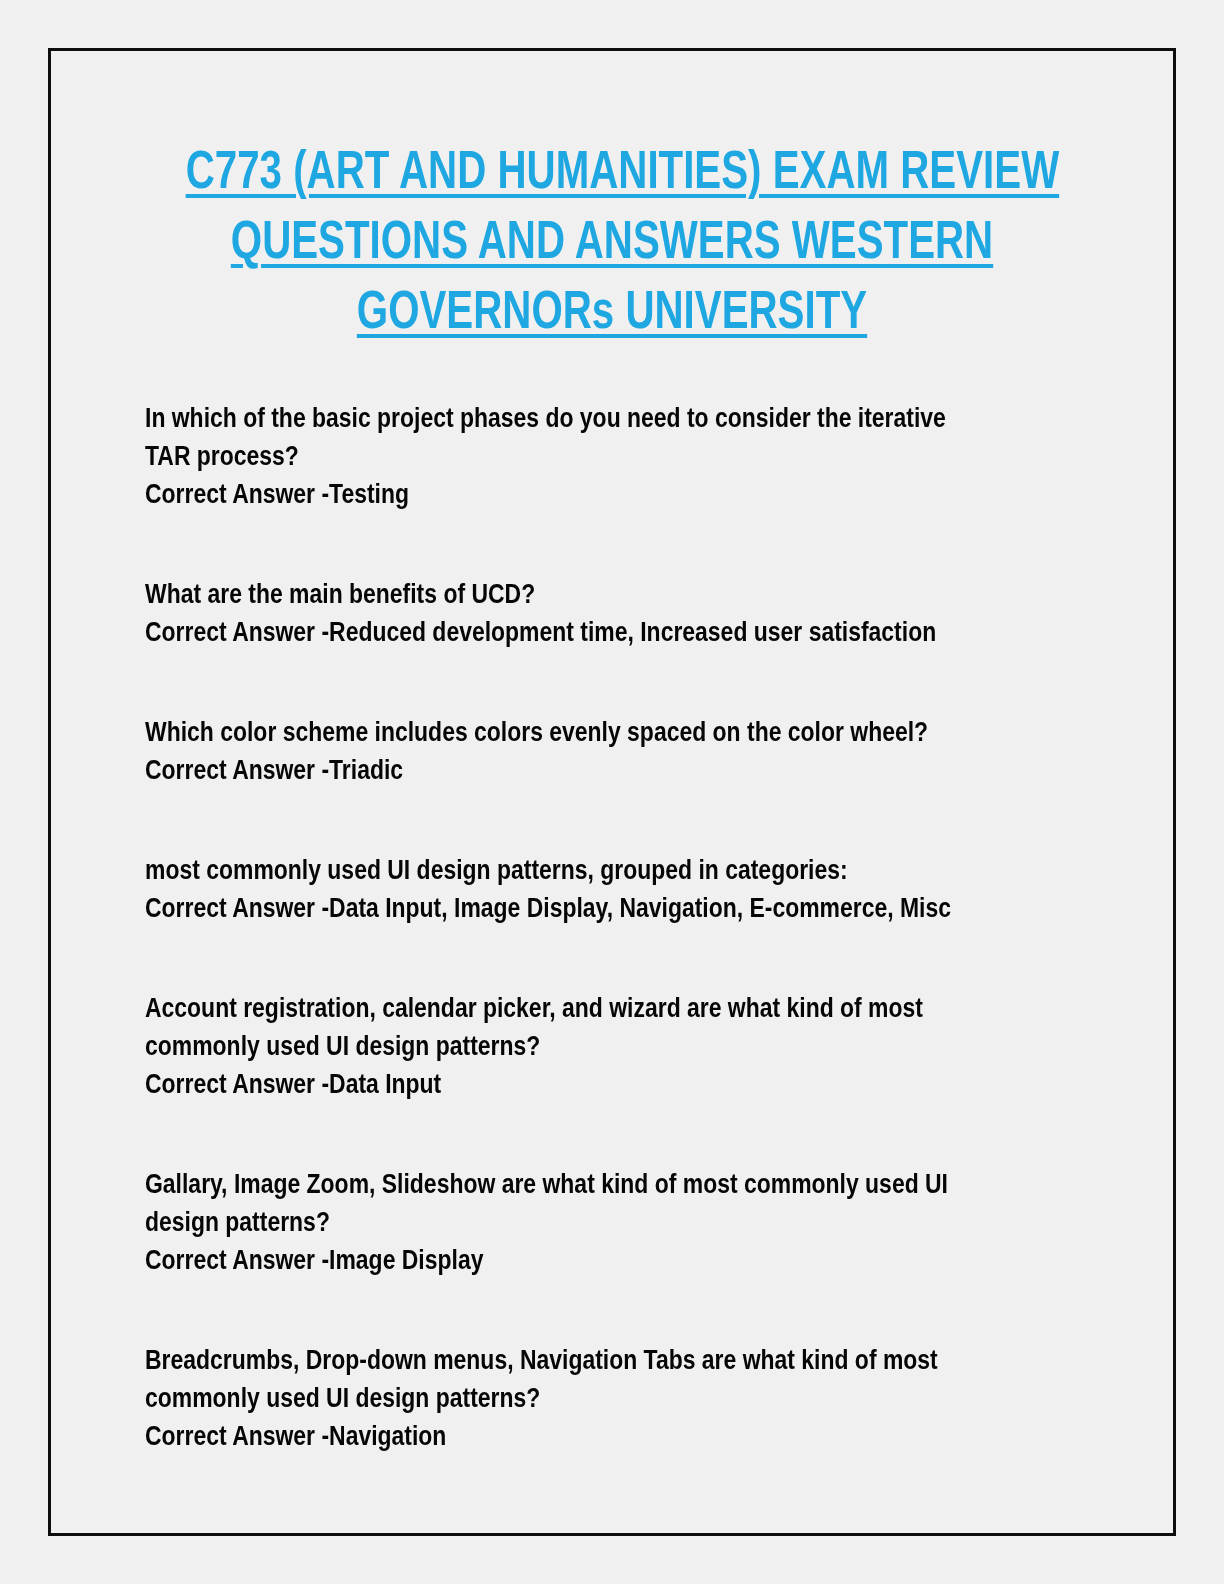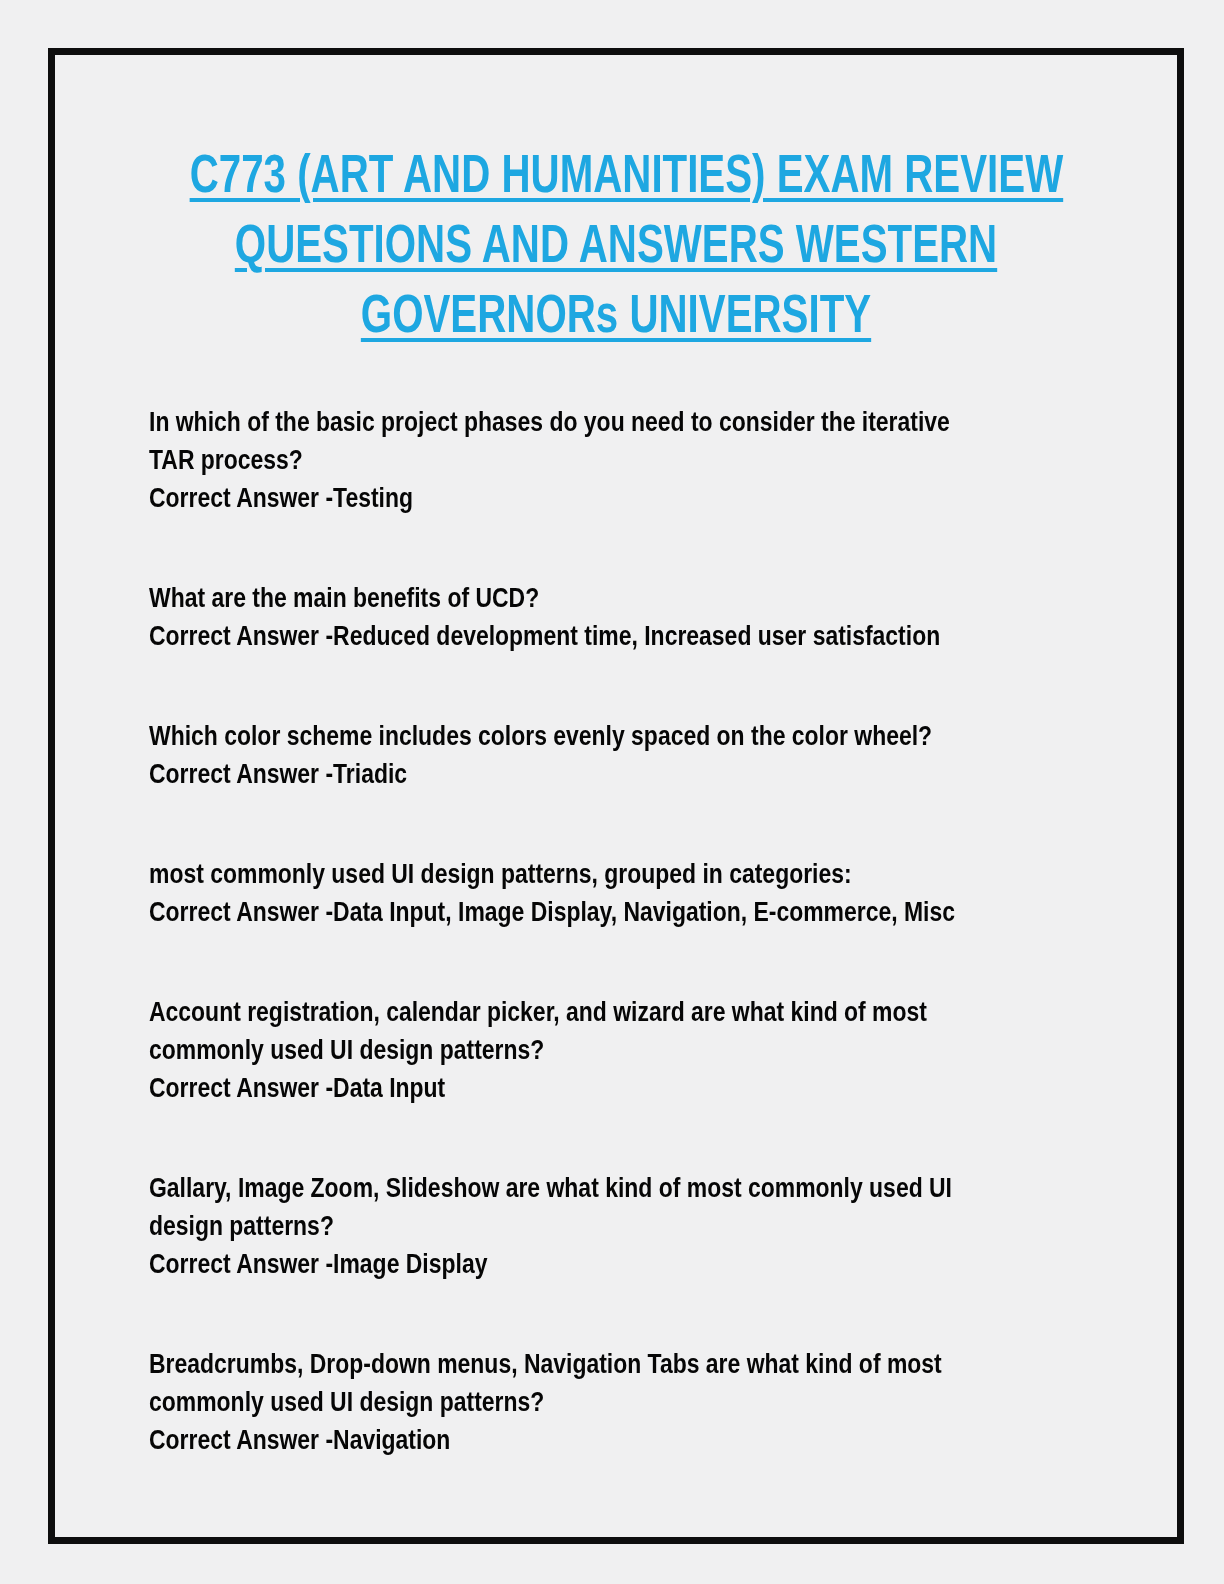--- a/index.html
+++ b/index.html
@@ -17,21 +17,21 @@
   .page {
     position: absolute;
     inset: 0;
   }
   .page-border {
     position: absolute;
     left: 48px;
     top: 48px;
     width: 1122px;
     height: 1482px;
-    border: 7px solid #6d28d9;
+    border: 3px solid #6d28d9;
     box-sizing: content-box;
     overflow: visible;
   }
   .doc-title {
     margin: 84px 0 0 0;
     text-align: center;
     font-size: 53px;
     line-height: 70px;
     font-weight: bold;
     transform: scaleX(0.76);

